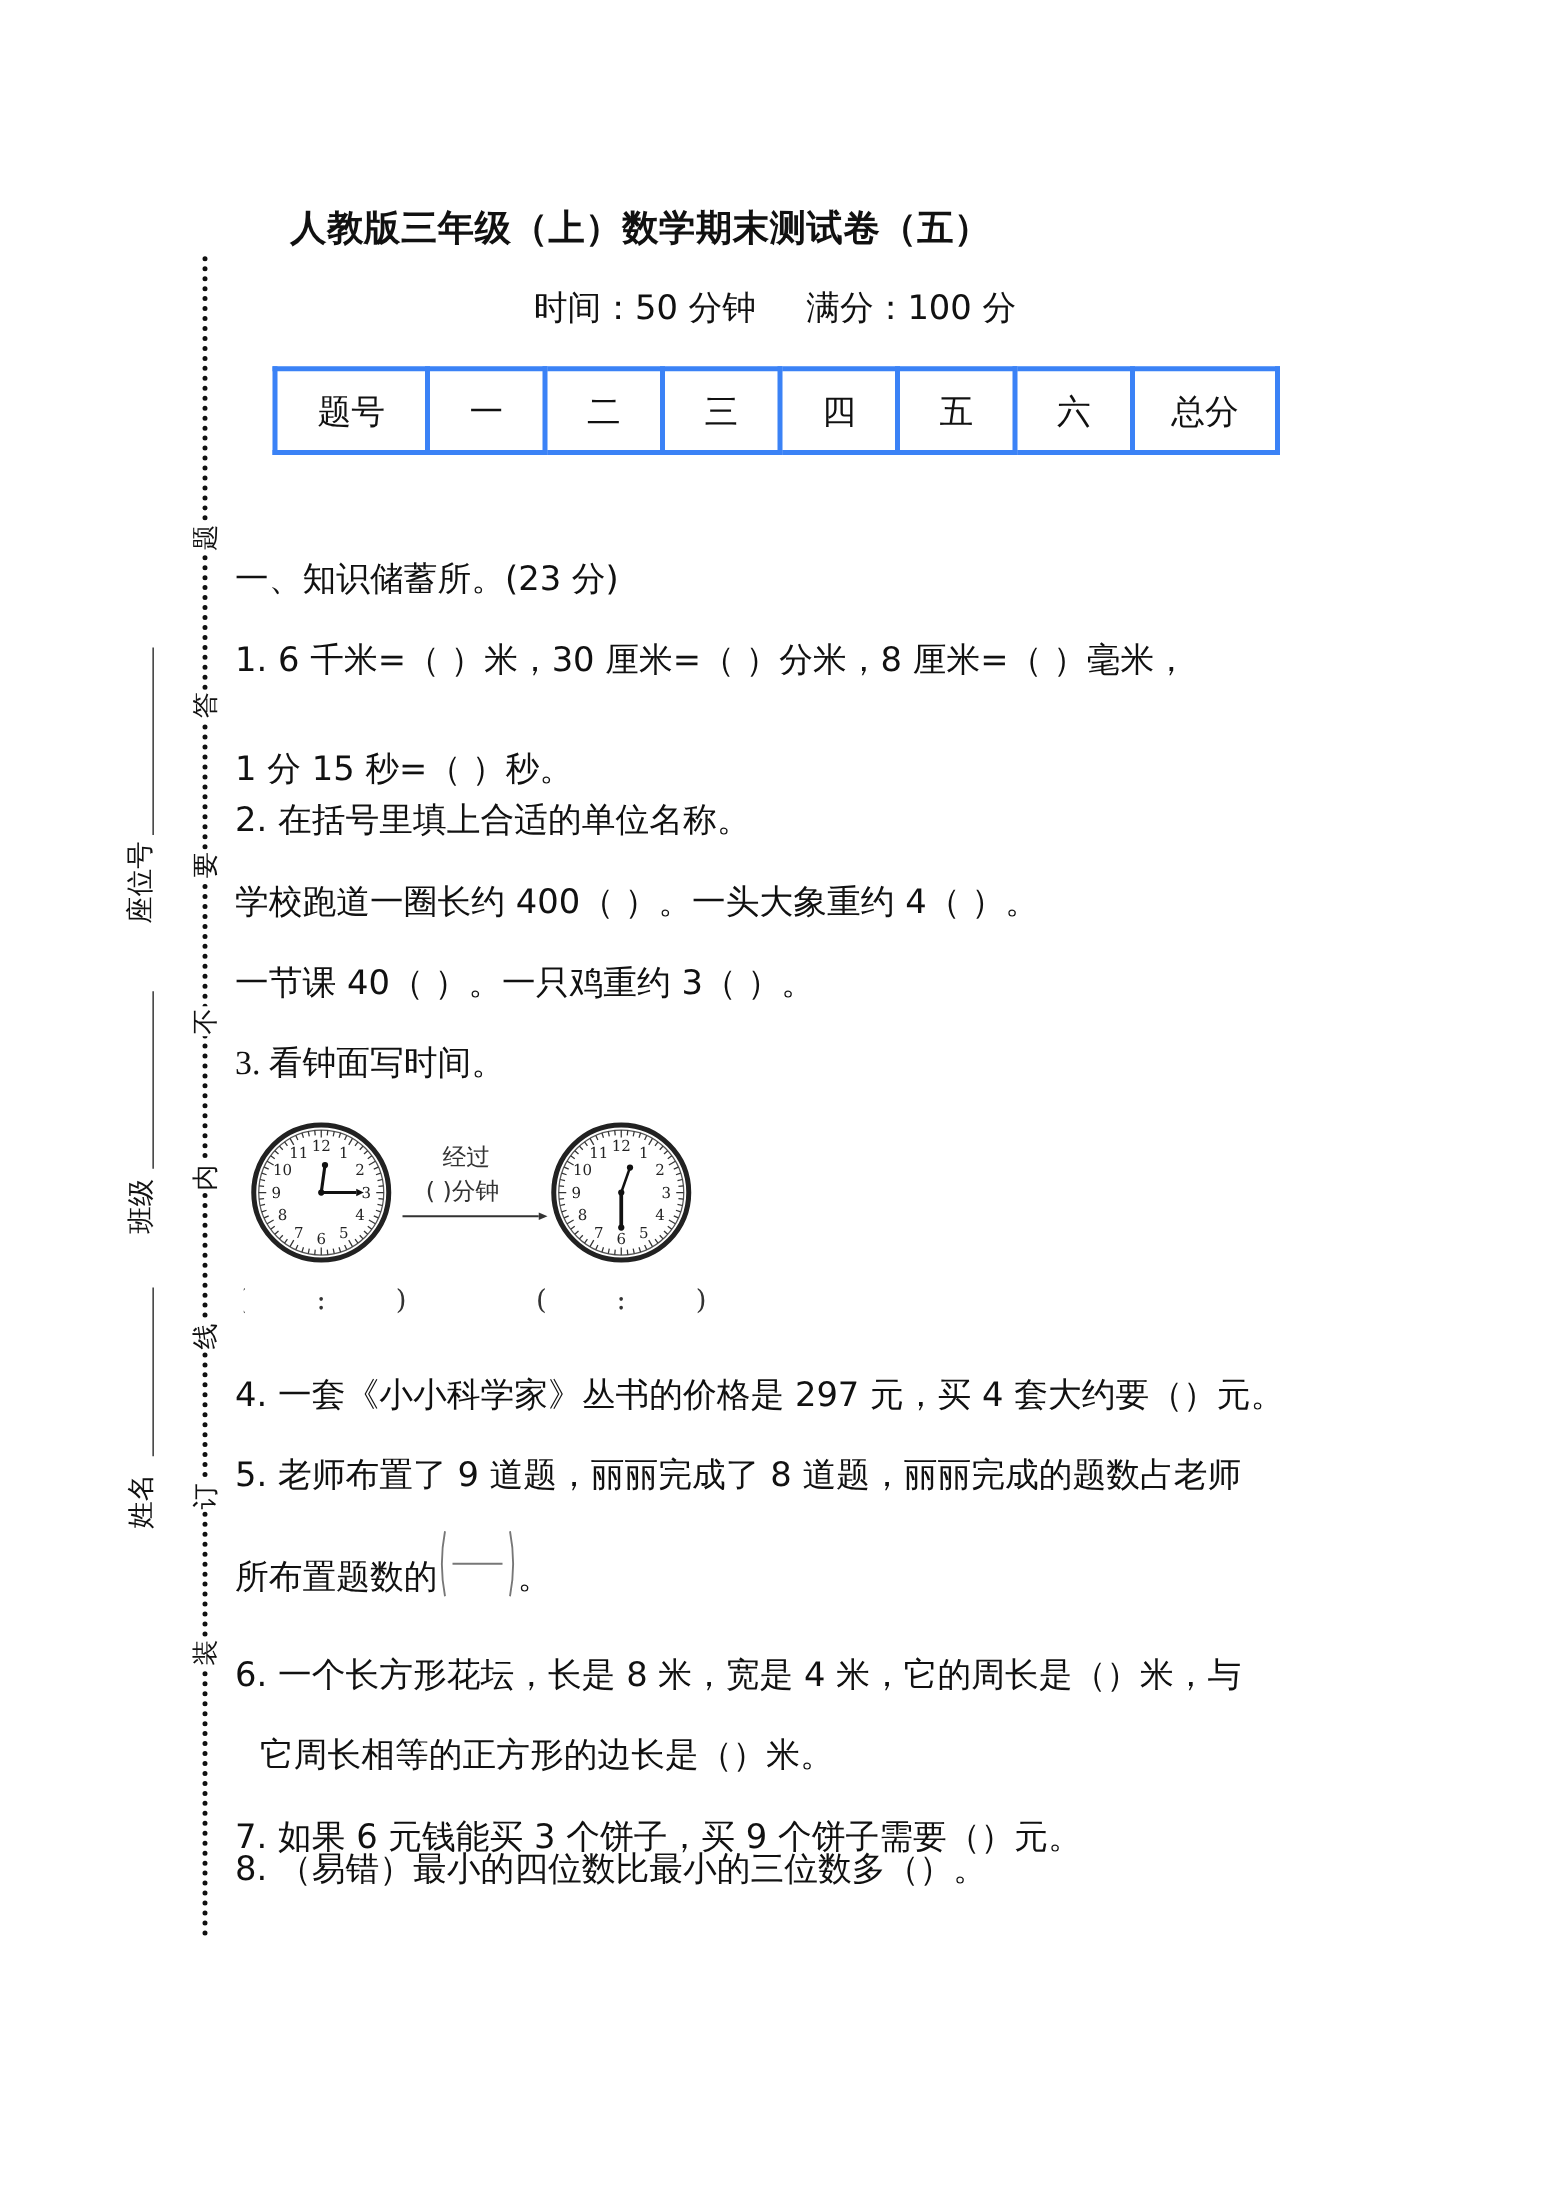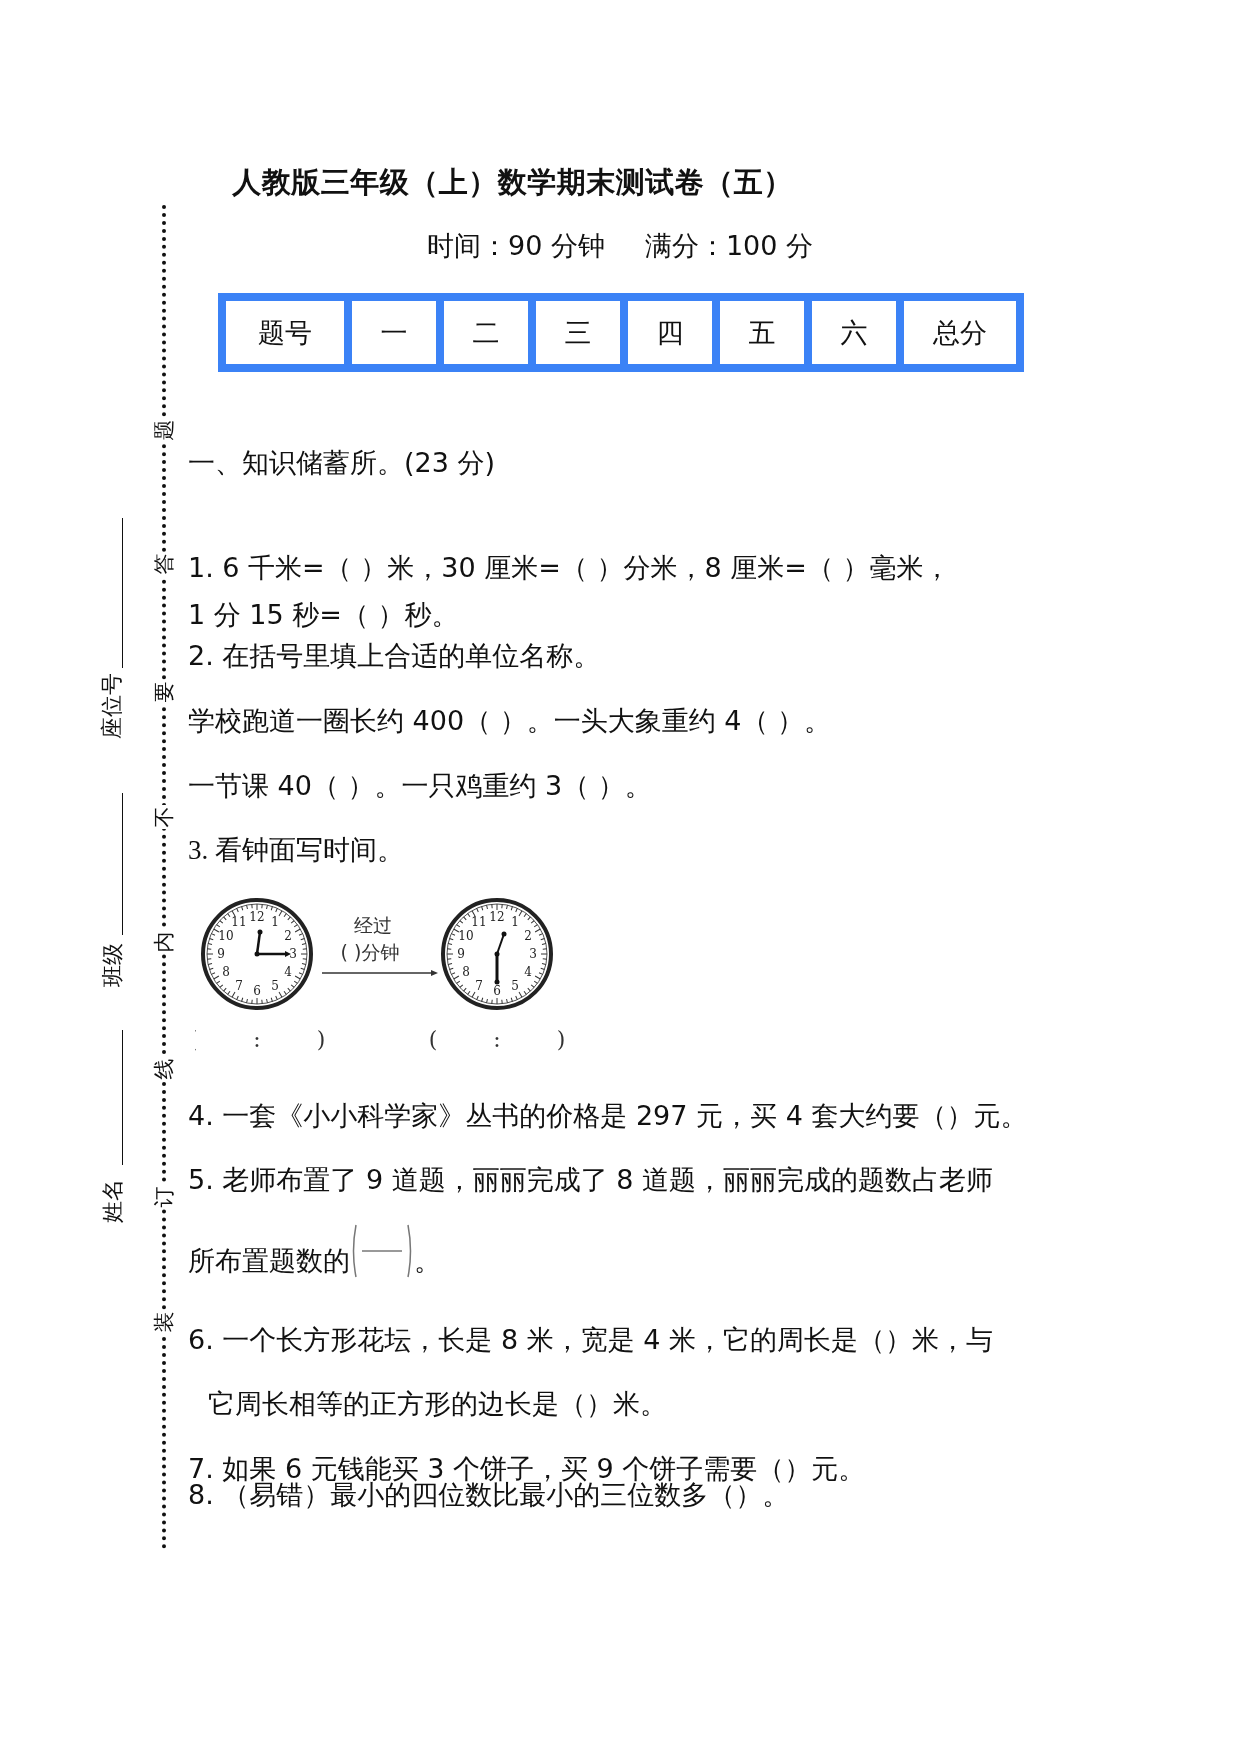--- a/index.html
+++ b/index.html
@@ -3,21 +3,21 @@
 <meta charset="utf-8">
 <style>
   html, body { margin:0; padding:0; background:#ffffff; }
   body { width:1240px; height:1754px; position:relative; overflow:hidden;
          font-family:"DejaVu Sans","Liberation Sans",sans-serif; color:#111; }
   .abs { position:absolute; }
   .title { left:0; width:1025px; top:163px; text-align:center; font-size:29px; font-weight:bold; letter-spacing:0.5px; }
   .subtitle { left:0; width:1240px; top:228px; text-align:center; font-size:27px; }
   .subtitle .gap { display:inline-block; width:40px; }
   table.score { position:absolute; left:218px; top:293px; width:806px; border-collapse:collapse; }
-  table.score td { border:8px solid #3b82f6; height:63px; text-align:center; font-size:27px; padding:0; }
+  table.score td { border:4px solid #3b82f6; height:63px; text-align:center; font-size:27px; padding:0; }
   table.score td.first { width:118px; }
   table.score td.last { width:112px; }
   .binding-line { left:162px; top:205px; height:1345px; width:0; border-left:4px dotted #111; }
   .side-char { font-size:21px; transform:rotate(-90deg); transform-origin:center; width:24px; height:24px; line-height:24px; text-align:center; background:#fff; }
   .side-label { font-size:22px; transform:rotate(-90deg); transform-origin:center; text-align:center; white-space:nowrap; }
   .side-blank { width:0; border-left:1.5px solid #111; }
   .q { left:188px; font-size:27px; white-space:nowrap; }
   .section { left:188px; font-size:27px; font-weight:normal; white-space:nowrap; }
   .clock-paren { font-family:"DejaVu Serif",serif; font-size:22px; color:#333; }
   .frac-box { display:inline-block; width:64px; height:58px; vertical-align:-10px; position:relative; }
@@ -39,41 +39,41 @@
 <div class="abs side-label" style="left:80px; top:696px; width:60px; height:26px;">座位号</div>
 
 <div class="abs side-blank" style="left:122px; top:793px; height:142px;"></div>
 <div class="abs side-label" style="left:88px; top:952px; width:46px; height:26px;">班级</div>
 
 <div class="abs side-blank" style="left:122px; top:1030px; height:135px;"></div>
 <div class="abs side-label" style="left:88px; top:1188px; width:46px; height:26px;">姓名</div>
 
 <div class="abs title">人教版三年级（上）数学期末测试卷（五）</div>
 <div class="abs subtitle">
-  <span>时间：90 分钟</span><span class="gap"></span><span>满分：100 分</span>
+  <span>时间：50 分钟</span><span class="gap"></span><span>满分：100 分</span>
 </div>
 
 <table class="score">
   <tbody>
       <tr>
     <td class="first">题号</td>
     <td>一</td>
     <td>二</td>
     <td>三</td>
     <td>四</td>
     <td>五</td>
     <td>六</td>
     <td class="last">总分</td>
   </tr>
 </tbody>
   </table>
 
 <div class="abs section" style="top:445px;">一、知识储蓄所。(23 分)</div>
 
-<div class="abs q" style="top:510px;margin-top:40px;">1. 6 千米=（      ）米，30 厘米=（      ）分米，8 厘米=（      ）毫米，</div>
+<div class="abs q" style="top:510px;">1. 6 千米=（      ）米，30 厘米=（      ）分米，8 厘米=（      ）毫米，</div>
 <div class="abs q" style="top:597px;text-align:center;">1 分 15 秒=（      ）秒。</div>
 <div class="abs q" style="top:638px;">2.  在括号里填上合适的单位名称。</div>
 <div class="abs q" style="top:703px;">学校跑道一圈长约 400（      ）。一头大象重约 4（      ）。</div>
 <div class="abs q" style="top:768px;">一节课 40（      ）。一只鸡重约 3（      ）。</div>
 <div class="abs q" style="top:832px;font-family:Liberation Serif, serif;">3.  看钟面写时间。</div>
 
 <svg class="abs" style="left:195px; top:892px;" width="370" height="175" viewBox="0 0 370 175">
   <defs>
     <g id="ticks">
       <circle cx="0" cy="0" r="54" fill="#fff" stroke="#222" stroke-width="4"></circle>

